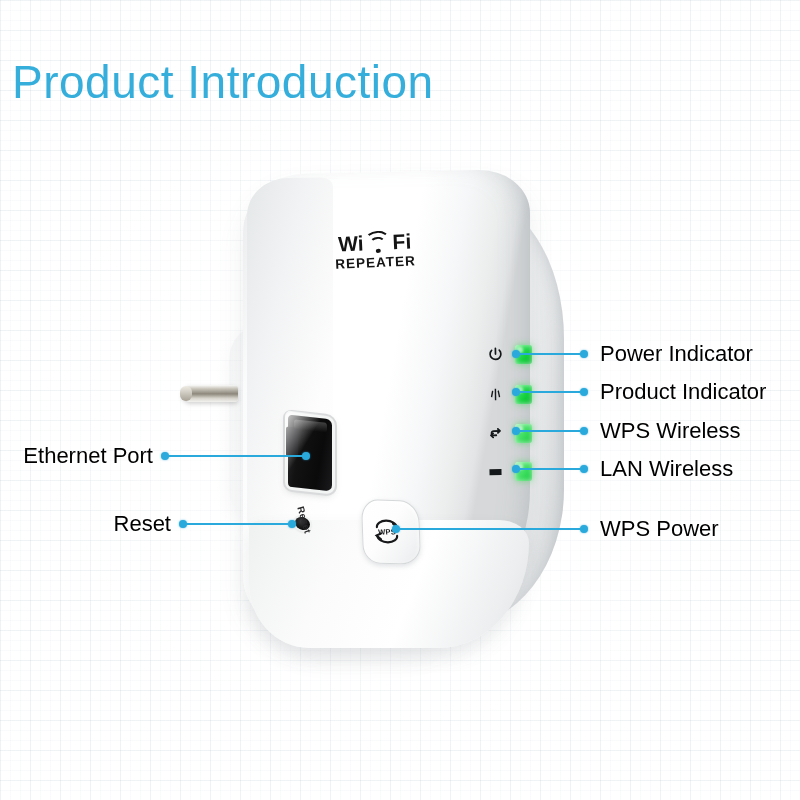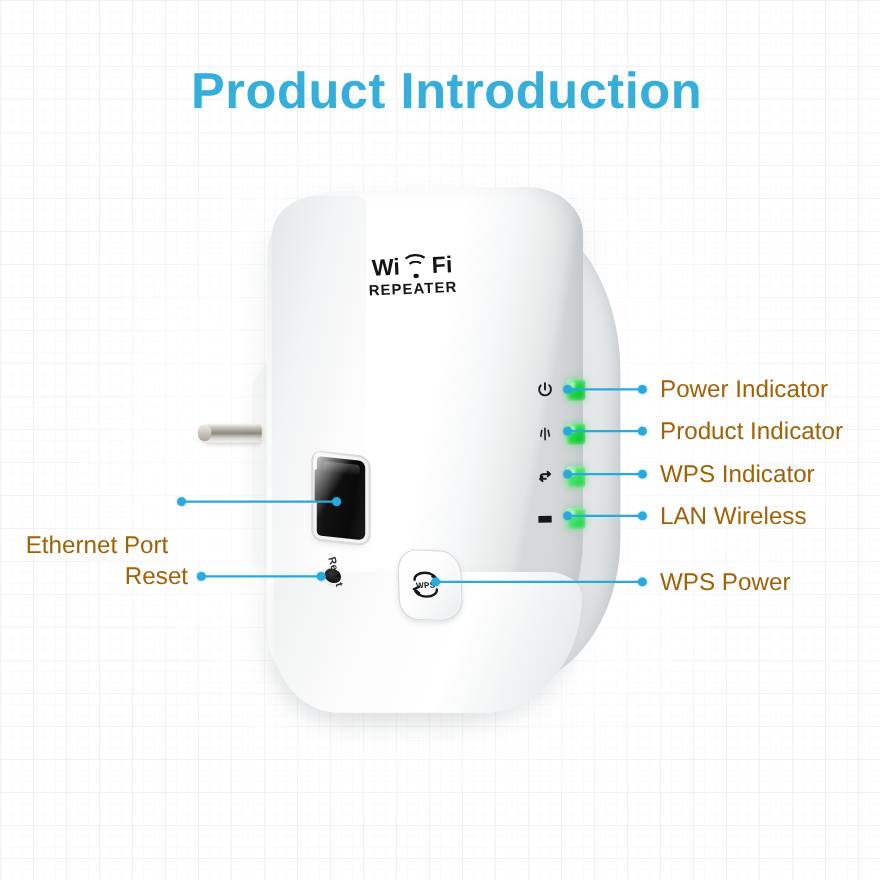--- a/index.html
+++ b/index.html
@@ -31,24 +31,23 @@
   #bg-fade{
     position:absolute;inset:0;
     background:radial-gradient(ellipse 62% 55% at 50% 52%, rgba(255,255,255,0.95) 0%, rgba(255,255,255,0.55) 45%, rgba(255,255,255,0) 78%);
     pointer-events:none;
   }
 
   
   #page-title{
     position:absolute;
     left:0;right:0;top:55px;
-    text-align:center;
     padding-left:12px;
     font-size:46px;
-    font-weight:700;
+    font-weight:400;
     letter-spacing:0.5px;
     color:#35aedc;
     white-space:nowrap;
   }
 
   
   #product-stage{
     position:absolute;
     left:0;top:0;width:800px;height:800px;
     pointer-events:none;
@@ -254,21 +253,21 @@
     border-radius:1px;
   }
   .lead-dot{
     position:absolute;width:8px;height:8px;border-radius:50%;
     background:#2aa9dc;
     box-shadow:0 0 2px rgba(42,169,220,0.7);
   }
   .anno-label{
     position:absolute;
     font-size:22px;
-    color:#a16207;
+    color:#000000;
     white-space:nowrap;
     line-height:1;
   }
   .anno-label.right{text-align:left;}
   .anno-label.left{text-align:right;}
 </style>
 </head>
 <body>
 
 <div id="grid-bg"></div>
@@ -358,33 +357,33 @@
 <div class="anno-label right" style="left:600px;top:343px;">Power Indicator</div>
 
 <div class="lead-dot" style="left:512px;top:388px;"></div>
 <div class="lead-line" style="left:516px;top:391px;width:68px;"></div>
 <div class="lead-dot" style="left:580px;top:388px;"></div>
 <div class="anno-label right" style="left:600px;top:381px;">Product Indicator</div>
 
 <div class="lead-dot" style="left:512px;top:427px;"></div>
 <div class="lead-line" style="left:516px;top:430px;width:68px;"></div>
 <div class="lead-dot" style="left:580px;top:427px;"></div>
-<div class="anno-label right" style="left:600px;top:420px;">WPS Indicator</div>
+<div class="anno-label right" style="left:600px;top:420px;">WPS Wireless</div>
 
 <div class="lead-dot" style="left:512px;top:465px;"></div>
 <div class="lead-line" style="left:516px;top:468px;width:68px;"></div>
 <div class="lead-dot" style="left:580px;top:465px;"></div>
 <div class="anno-label right" style="left:600px;top:458px;">LAN Wireless</div>
 
 <div class="lead-dot" style="left:392px;top:525px;"></div>
 <div class="lead-line" style="left:396px;top:528px;width:188px;"></div>
 <div class="lead-dot" style="left:580px;top:525px;"></div>
 <div class="anno-label right" style="left:600px;top:518px;">WPS Power</div>
 
 <div class="lead-dot" style="left:302px;top:452px;"></div>
 <div class="lead-line" style="left:165px;top:455px;width:140px;"></div>
 <div class="lead-dot" style="left:161px;top:452px;"></div>
-<div class="anno-label left" style="left:8px;top:445px;width:145px;margin-top:40px;">Ethernet Port</div>
+<div class="anno-label left" style="left:8px;top:445px;width:145px;">Ethernet Port</div>
 
 <div class="lead-dot" style="left:288px;top:520px;"></div>
 <div class="lead-line" style="left:183px;top:523px;width:108px;"></div>
 <div class="lead-dot" style="left:179px;top:520px;"></div>
 <div class="anno-label left" style="left:8px;top:513px;width:163px;">Reset</div>
 
 </body></html>

